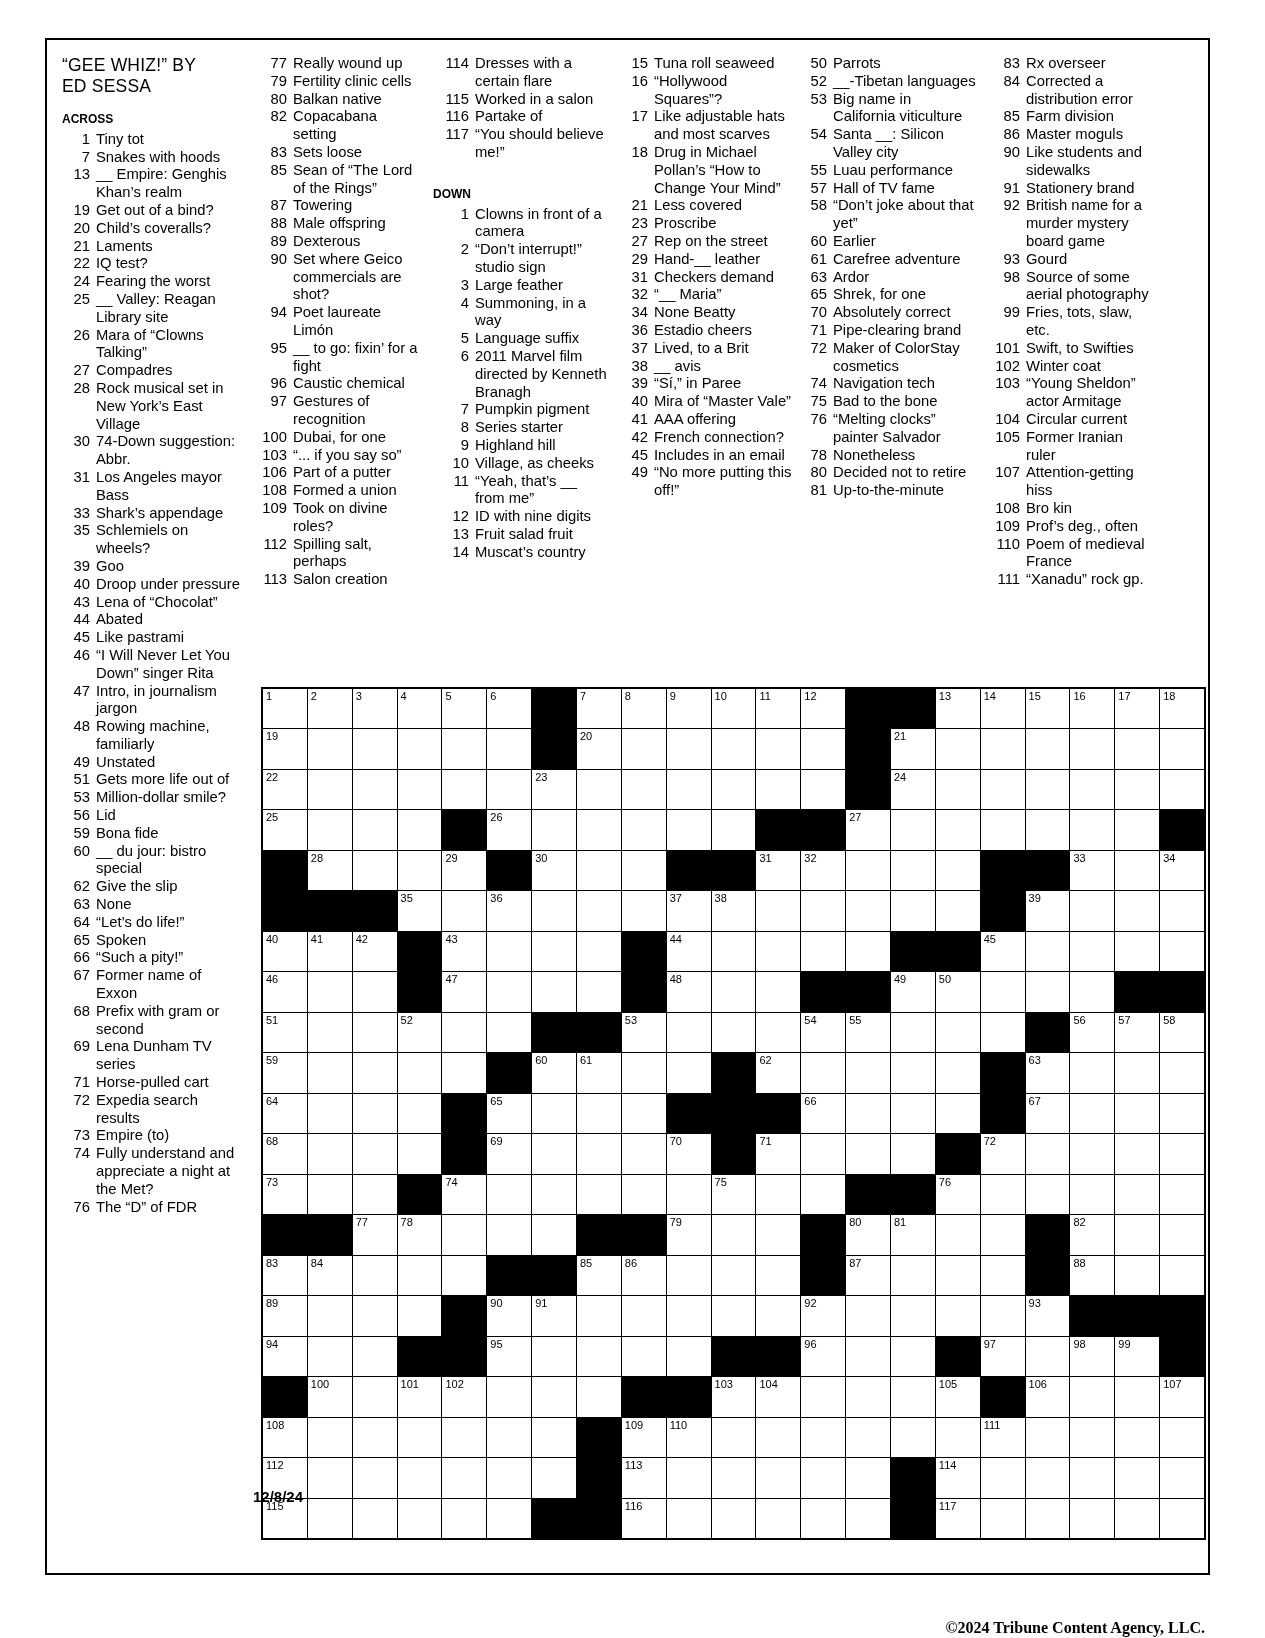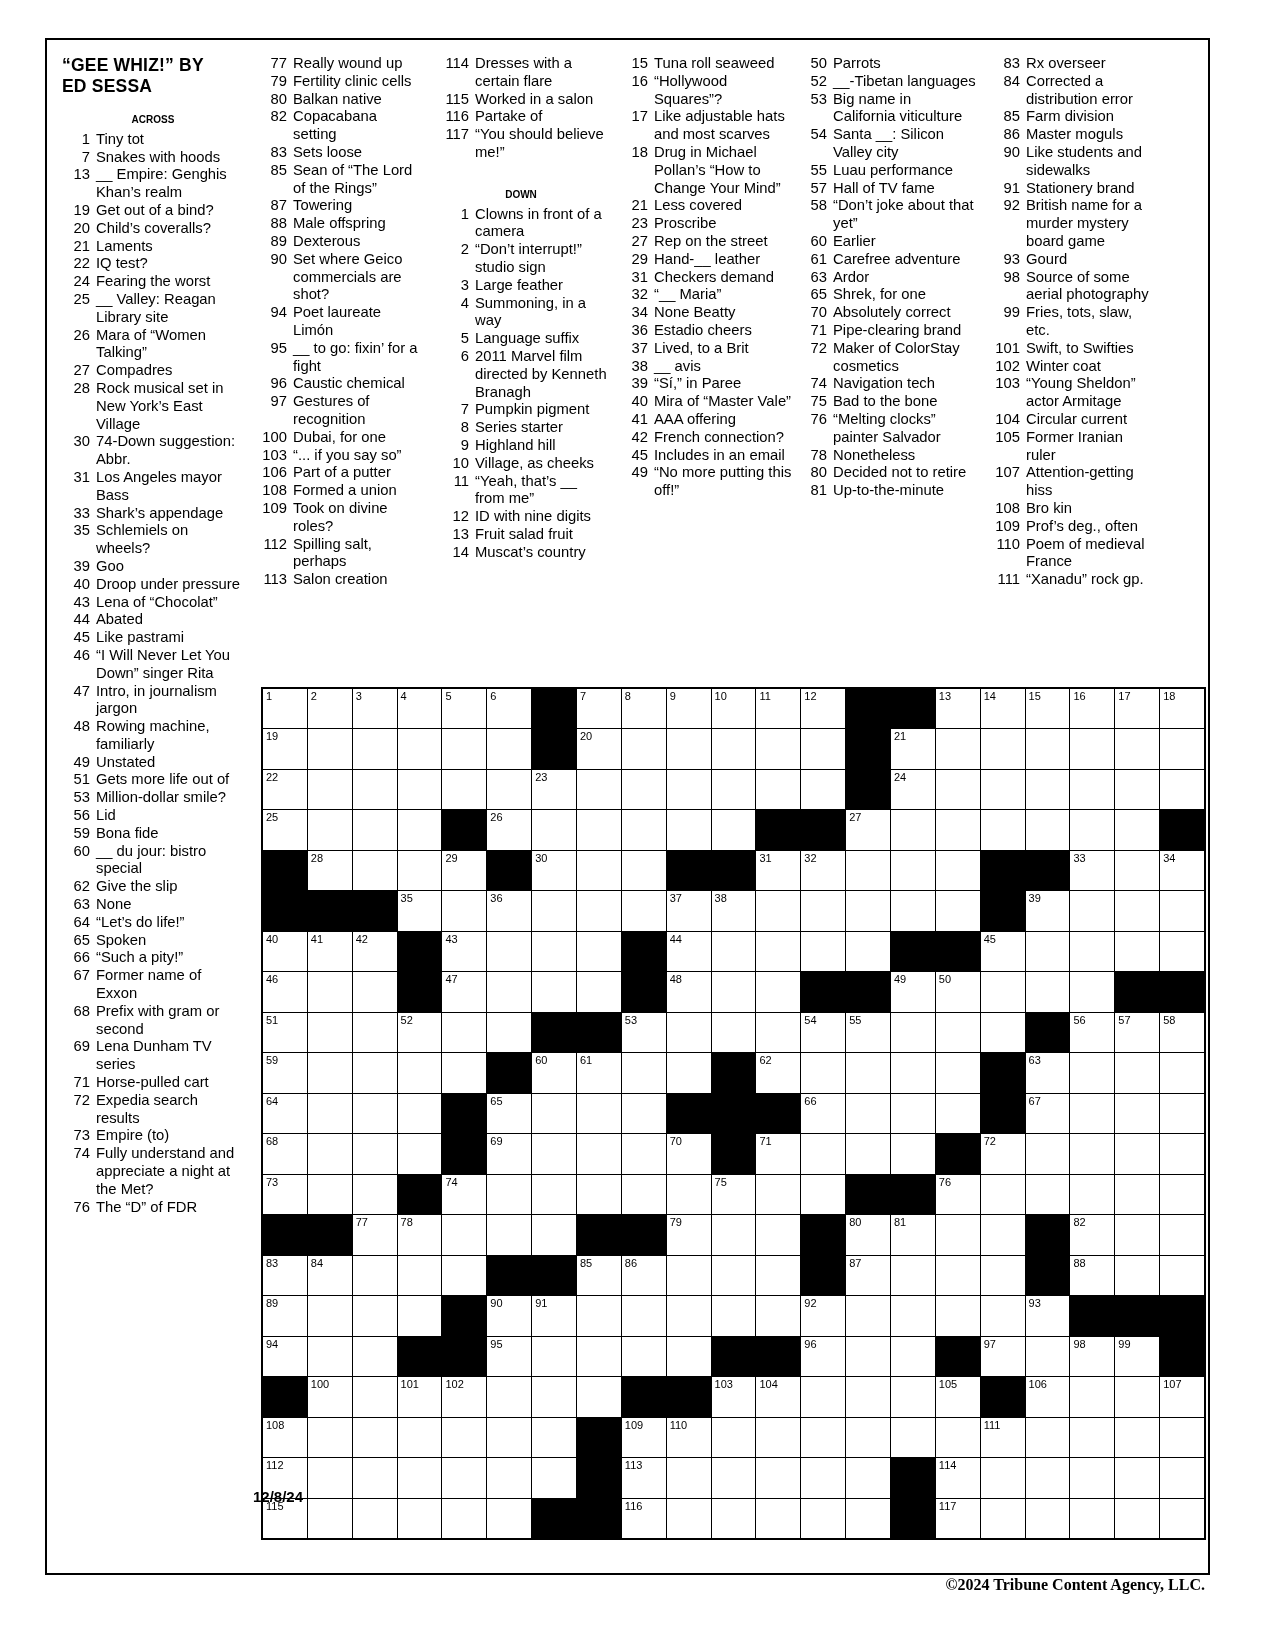--- a/index.html
+++ b/index.html
@@ -6,38 +6,38 @@
   body{width:1265px;height:1638px;background:#fff;position:relative;
        font-family:"Liberation Sans",sans-serif;color:#000;overflow:hidden;}
   .frame{position:absolute;left:45px;top:38px;width:1161px;height:1533px;border:2px solid #000;}
   .clue-col{position:absolute;top:55px;}
   #col1{left:62px;width:182px;}
   #col2{left:251px;width:172px;}
   #col3{left:433px;width:176px;}
   #col4{left:618px;width:174px;}
   #col5{left:797px;width:180px;}
   #col6{left:982px;width:174px;}
-  .title{font-weight:bold;font-size:17.5px;line-height:21px;margin-bottom:14px;letter-spacing:.2px;}
-  .hdr{font-weight:bold;font-size:10px;line-height:17.8px;text-align:center;margin-bottom:2px;}
+  .title{font-weight:normal;font-size:17.5px;line-height:21px;margin-bottom:14px;letter-spacing:.2px;}
+  .hdr{font-weight:bold;font-size:12px;line-height:17.8px;text-align:left;margin-bottom:2px;}
   .gap{height:24px;}
   .clue{display:flex;font-size:14.8px;line-height:17.8px;}
   .clue .num{text-align:right;padding-right:6px;flex:0 0 28px;}
   .g28 .clue .num{flex-basis:28px;}
   .g30 .clue .num{flex-basis:30px;}
   .g36 .clue .num{flex-basis:36px;}
   .g38 .clue .num{flex-basis:38px;}
   .clue .txt{flex:1;}
   #grid{position:absolute;left:261px;top:687px;width:945px;height:853px;
         display:grid;grid-template-columns:repeat(21,1fr);grid-template-rows:repeat(21,1fr);
         gap:1px;background:#000;border:2px solid #000;box-sizing:border-box;}
   .cell{background:#fff;position:relative;}
   .cell.black{background:#000;}
   .cnum{position:absolute;top:1px;left:3px;font-size:11px;line-height:12px;}
   #date{position:absolute;left:253px;top:1488px;font-weight:bold;font-size:15px;}
-  #copy{position:absolute;right:60px;top:1576px;font-family:"Liberation Serif",serif;
+  #copy{position:absolute;right:60px;top:1619px;font-family:"Liberation Serif",serif;
         font-weight:bold;font-size:16px;text-align:center;}
 </style>
 </head>
 <body>
 
 <div class="frame"></div>
 
 <div id="col1" class="clue-col g28">
   <div class="title">
     <div>“GEE WHIZ!” BY</div>
@@ -76,21 +76,21 @@
       <div class="clue">
         <span class="num">24</span>
         <span class="txt">Fearing the worst</span>
       </div>
       <div class="clue">
         <span class="num">25</span>
         <span class="txt">__ Valley: Reagan Library site</span>
       </div>
       <div class="clue">
         <span class="num">26</span>
-        <span class="txt">Mara of “Women Talking”</span>
+        <span class="txt">Mara of “Clowns Talking”</span>
       </div>
       <div class="clue">
         <span class="num">27</span>
         <span class="txt">Compadres</span>
       </div>
       <div class="clue">
         <span class="num">28</span>
         <span class="txt">Rock musical set in New York’s East Village</span>
       </div>
       <div class="clue">

